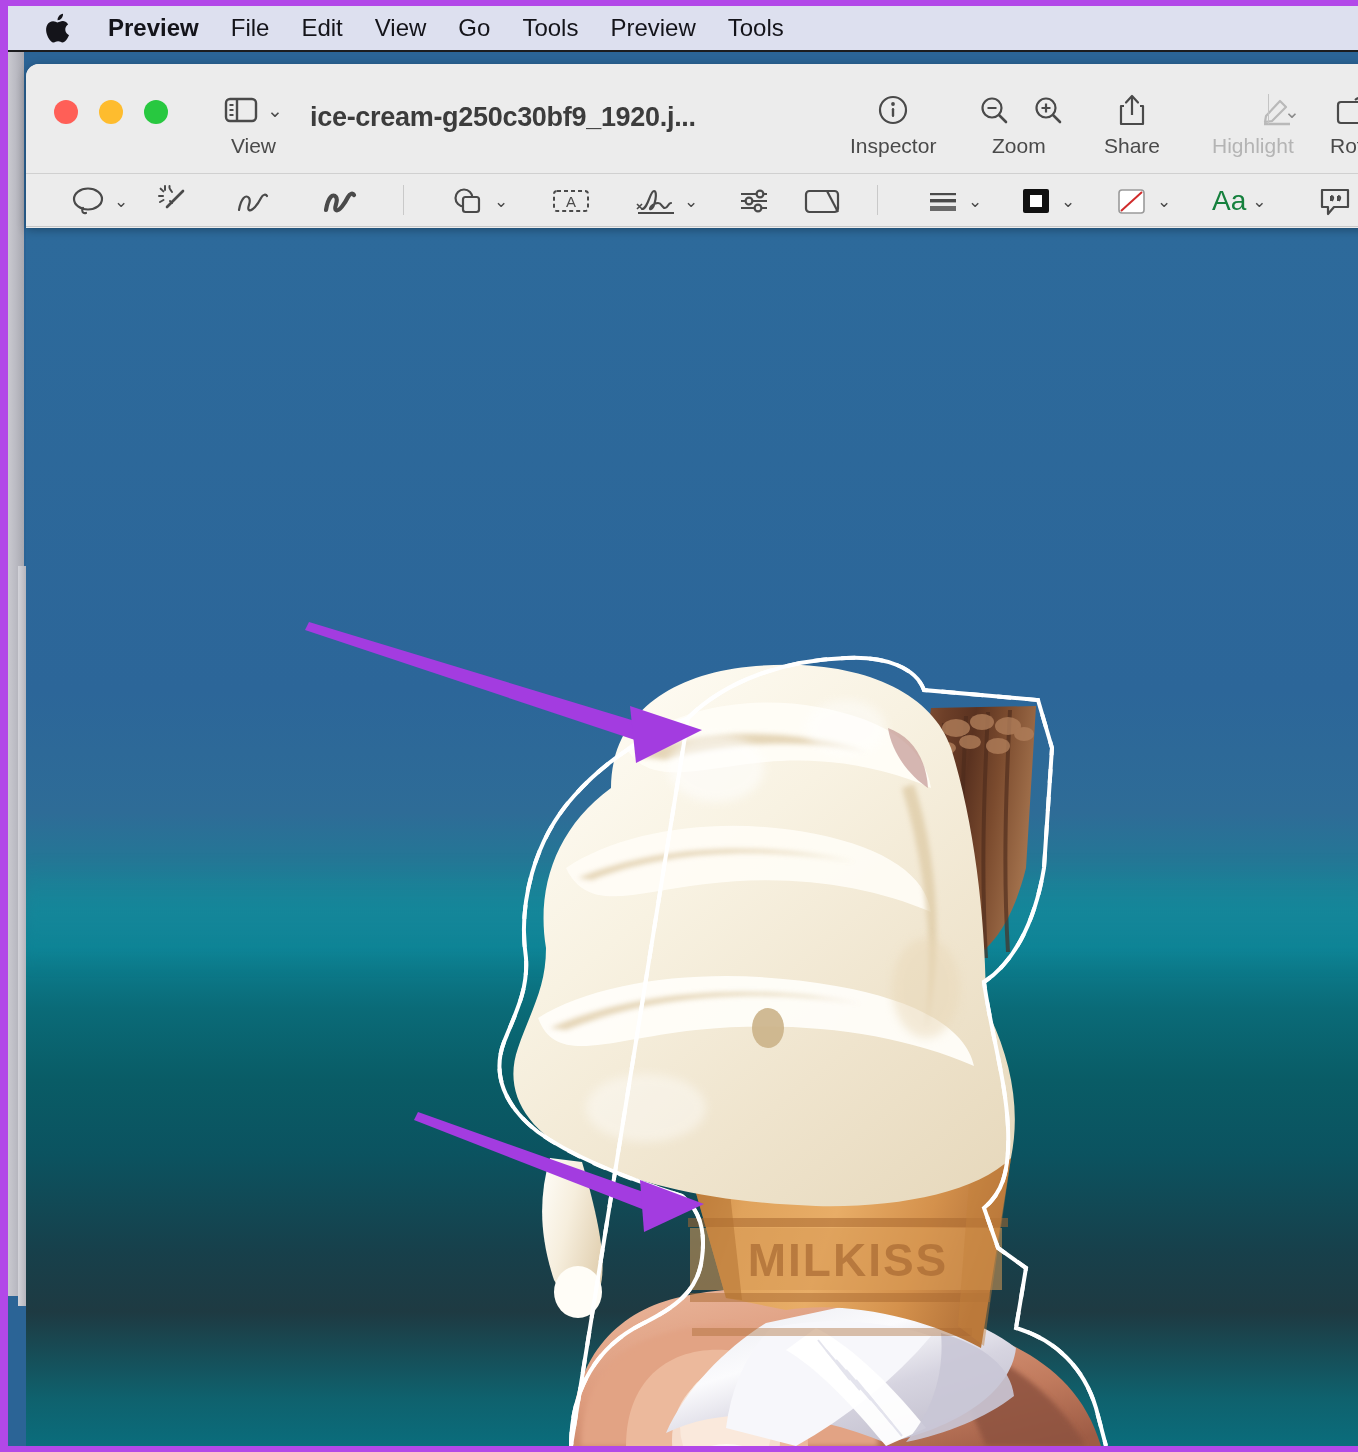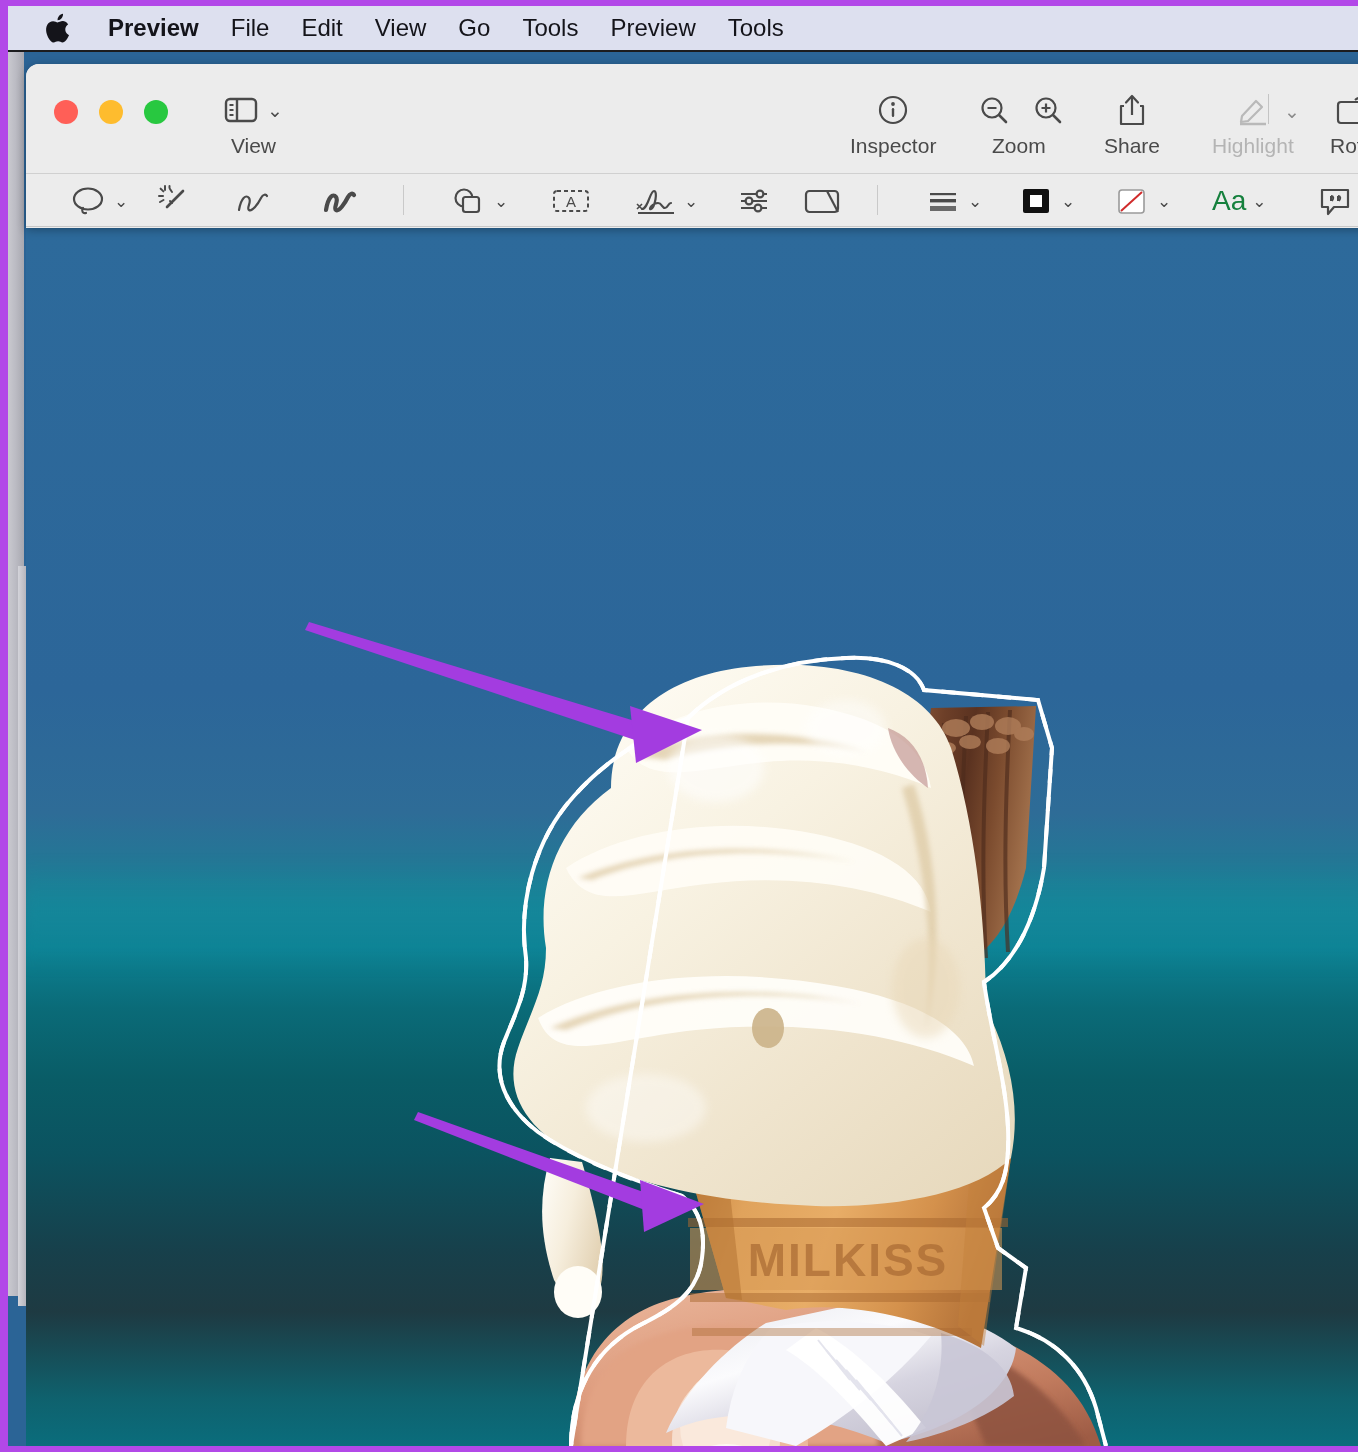--- a/index.html
+++ b/index.html
@@ -105,21 +105,21 @@
     letter-spacing: -.3px; white-space: nowrap;
   }
   #inspector-btn { left: 824px; justify-content: space-between; }
   #zoomout-btn   { left: 952px; }
   #zoomin-btn    { left: 1006px; }
   #zoom-lbl {
     position: absolute; left: 966px; top: 70px;
     font-size: 21px; color: #4a4a4a; text-align: right;
   }
   #share-btn     { left: 1078px; }
-  #highlight-btn { left: 1186px; }
+  #highlight-btn { left: 1186px; align-items: flex-end; }
   #hl-caret { position:absolute; left:1258px; top:36px; }
   #hl-sep   { position:absolute; left:1242px; top:30px; width:1px; height:30px; background:#c4c4c4; }
   #rotate-btn    { left: 1304px; }
 
   
   #markupbar {
     position: relative;
     height: 53px;
     background: #ececec;
     border-bottom: 1px solid #c8c8c8;
@@ -376,20 +376,21 @@
             <line x1="13" y1="3" x2="13" y2="25" stroke="#4a4a4a" stroke-width="2.4"></line>
             <line x1="5.5" y1="9" x2="9.5" y2="9" stroke="#4a4a4a" stroke-width="1.8"></line>
             <line x1="5.5" y1="14" x2="9.5" y2="14" stroke="#4a4a4a" stroke-width="1.8"></line>
             <line x1="5.5" y1="19" x2="9.5" y2="19" stroke="#4a4a4a" stroke-width="1.8"></line>
           </svg>
           <span style="margin-left:9px;font-size:19px;color:#4a4a4a;">⌄</span>
         </div>
         <div class="tb-lbl">View</div>
       </div>
 
+      <div id="doc-title">ice-cream-g250c30bf9_1920.j...</div>
 
       <div class="tb-item" id="inspector-btn">
         <div class="tb-ico">
           <svg width="32" height="32" viewBox="0 0 32 32">
             <circle cx="16" cy="16" r="13" fill="none" stroke="#4a4a4a" stroke-width="2.2"></circle>
             <circle cx="16" cy="10" r="1.9" fill="#4a4a4a"></circle>
             <rect x="14.8" y="14" width="2.4" height="9" rx="1.2" fill="#4a4a4a"></rect>
           </svg>
         </div>
         <div class="tb-lbl">Inspector</div>

